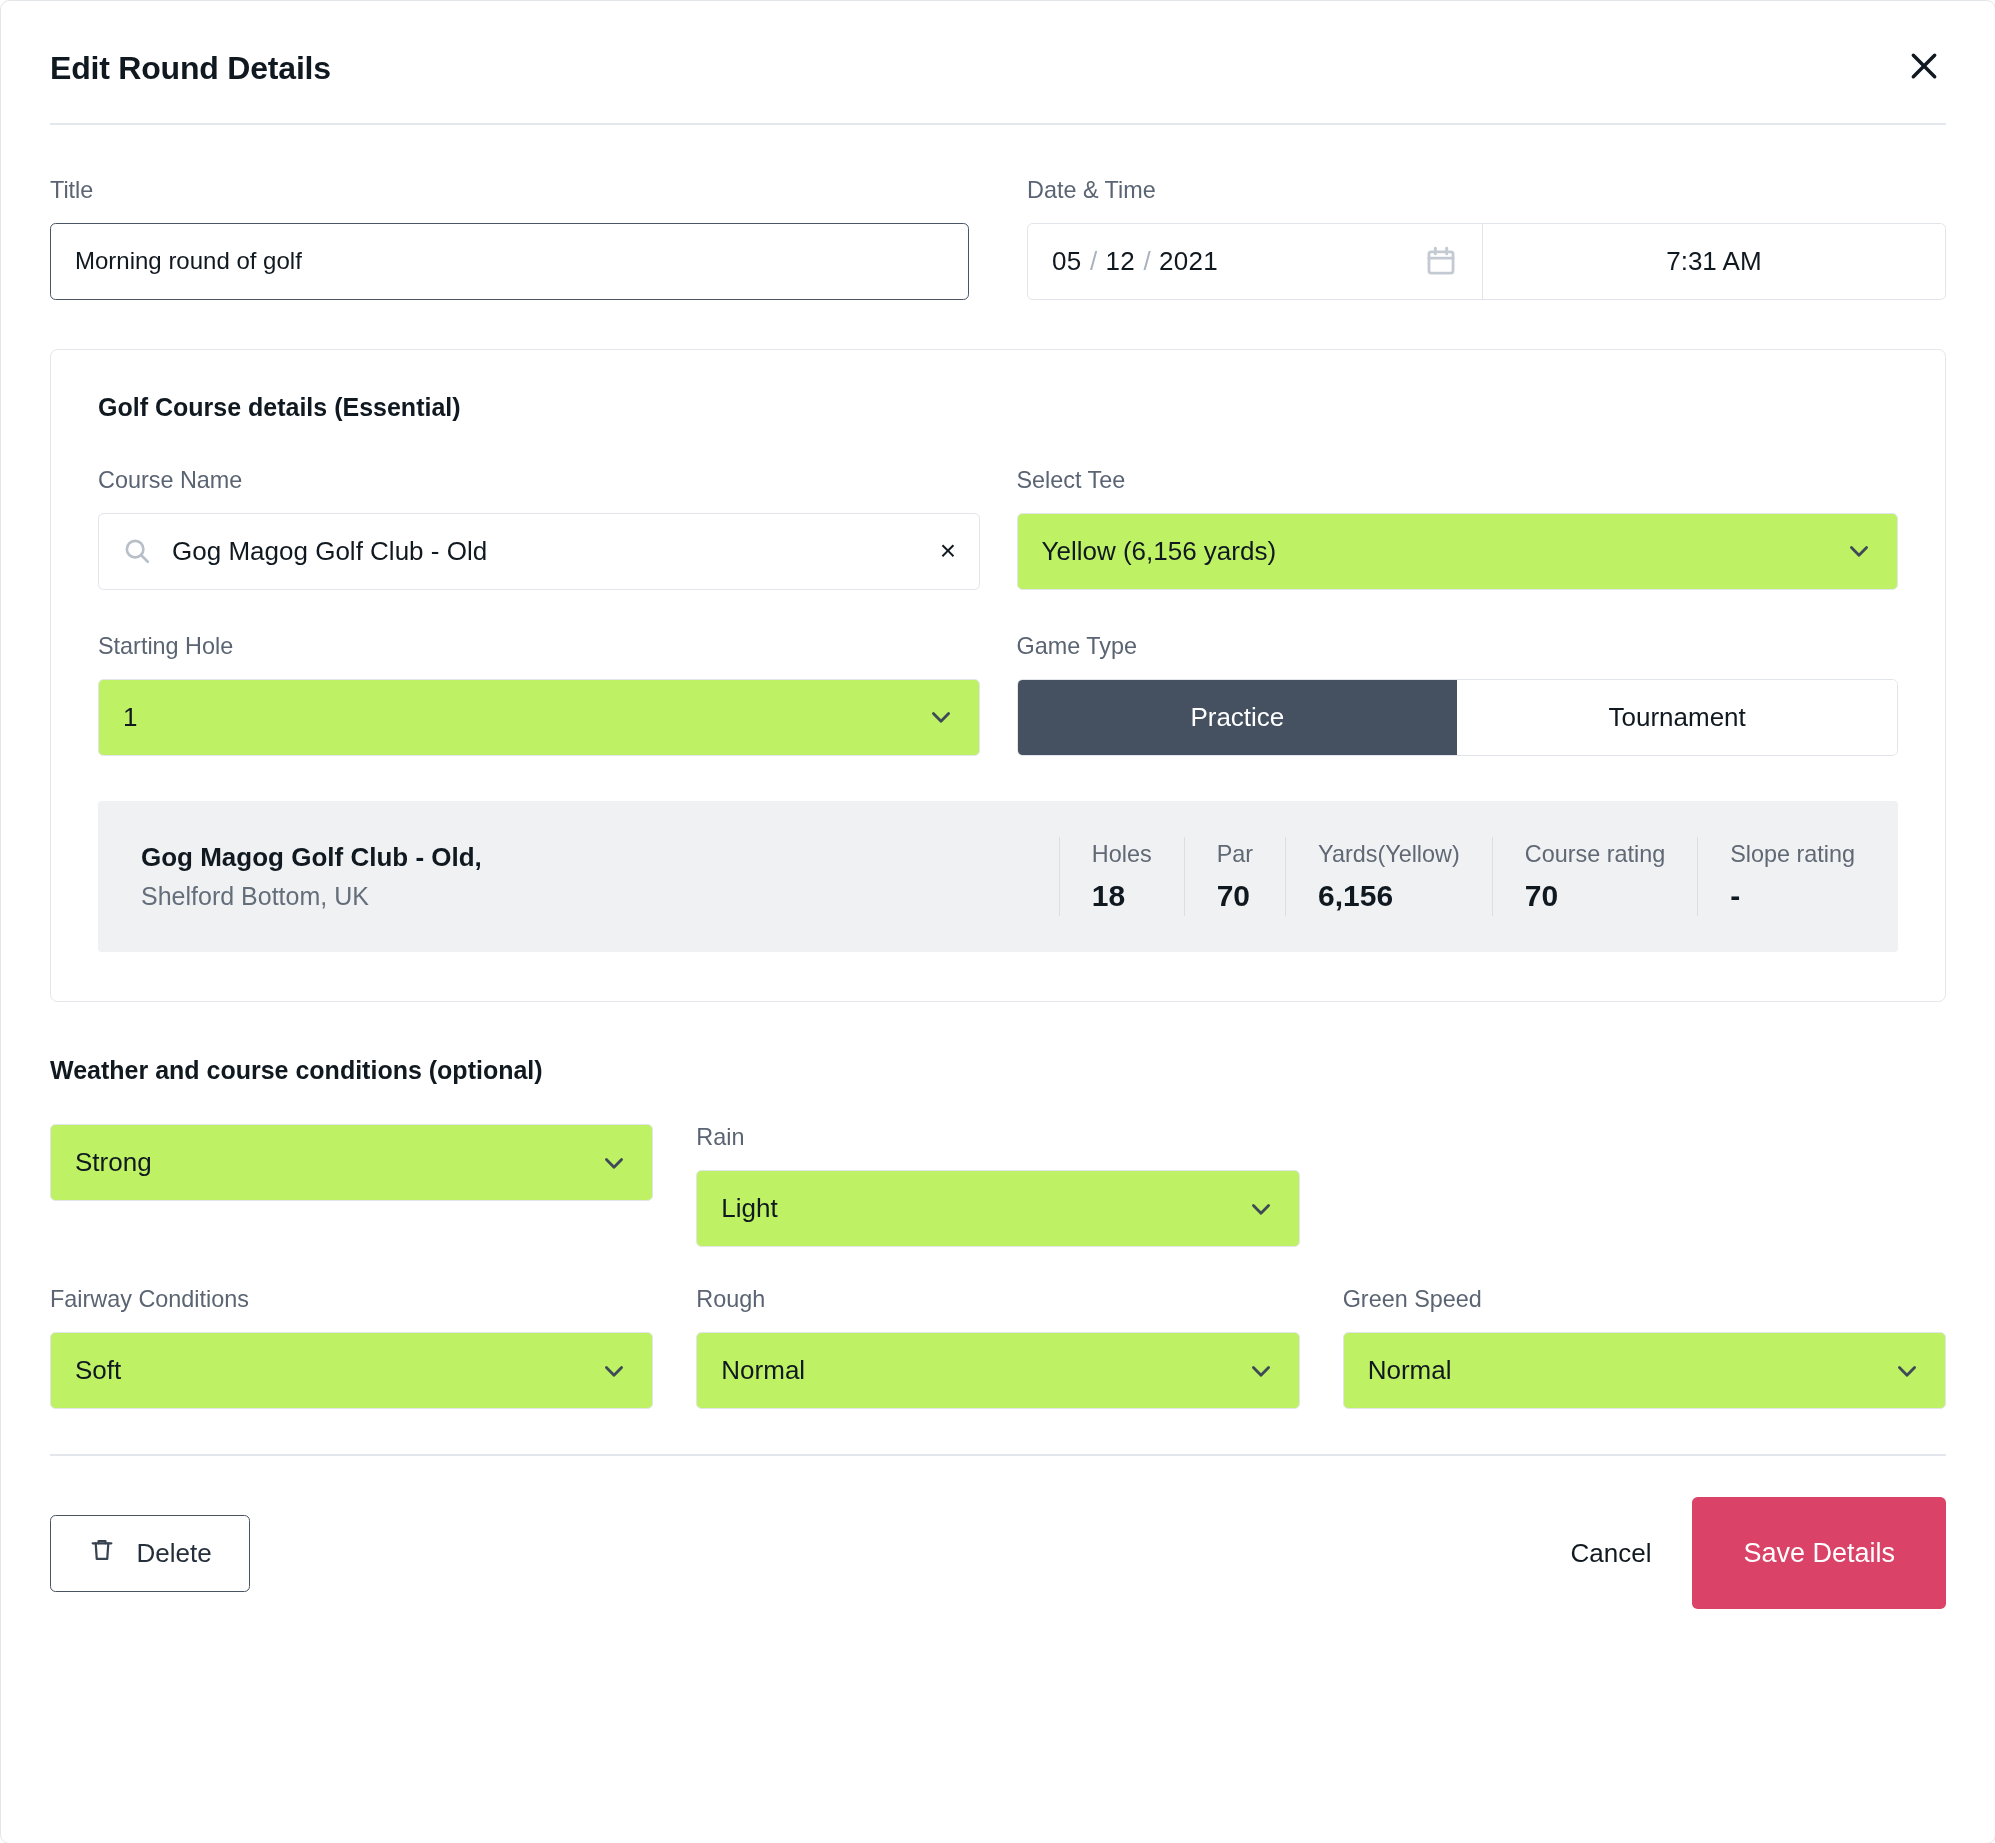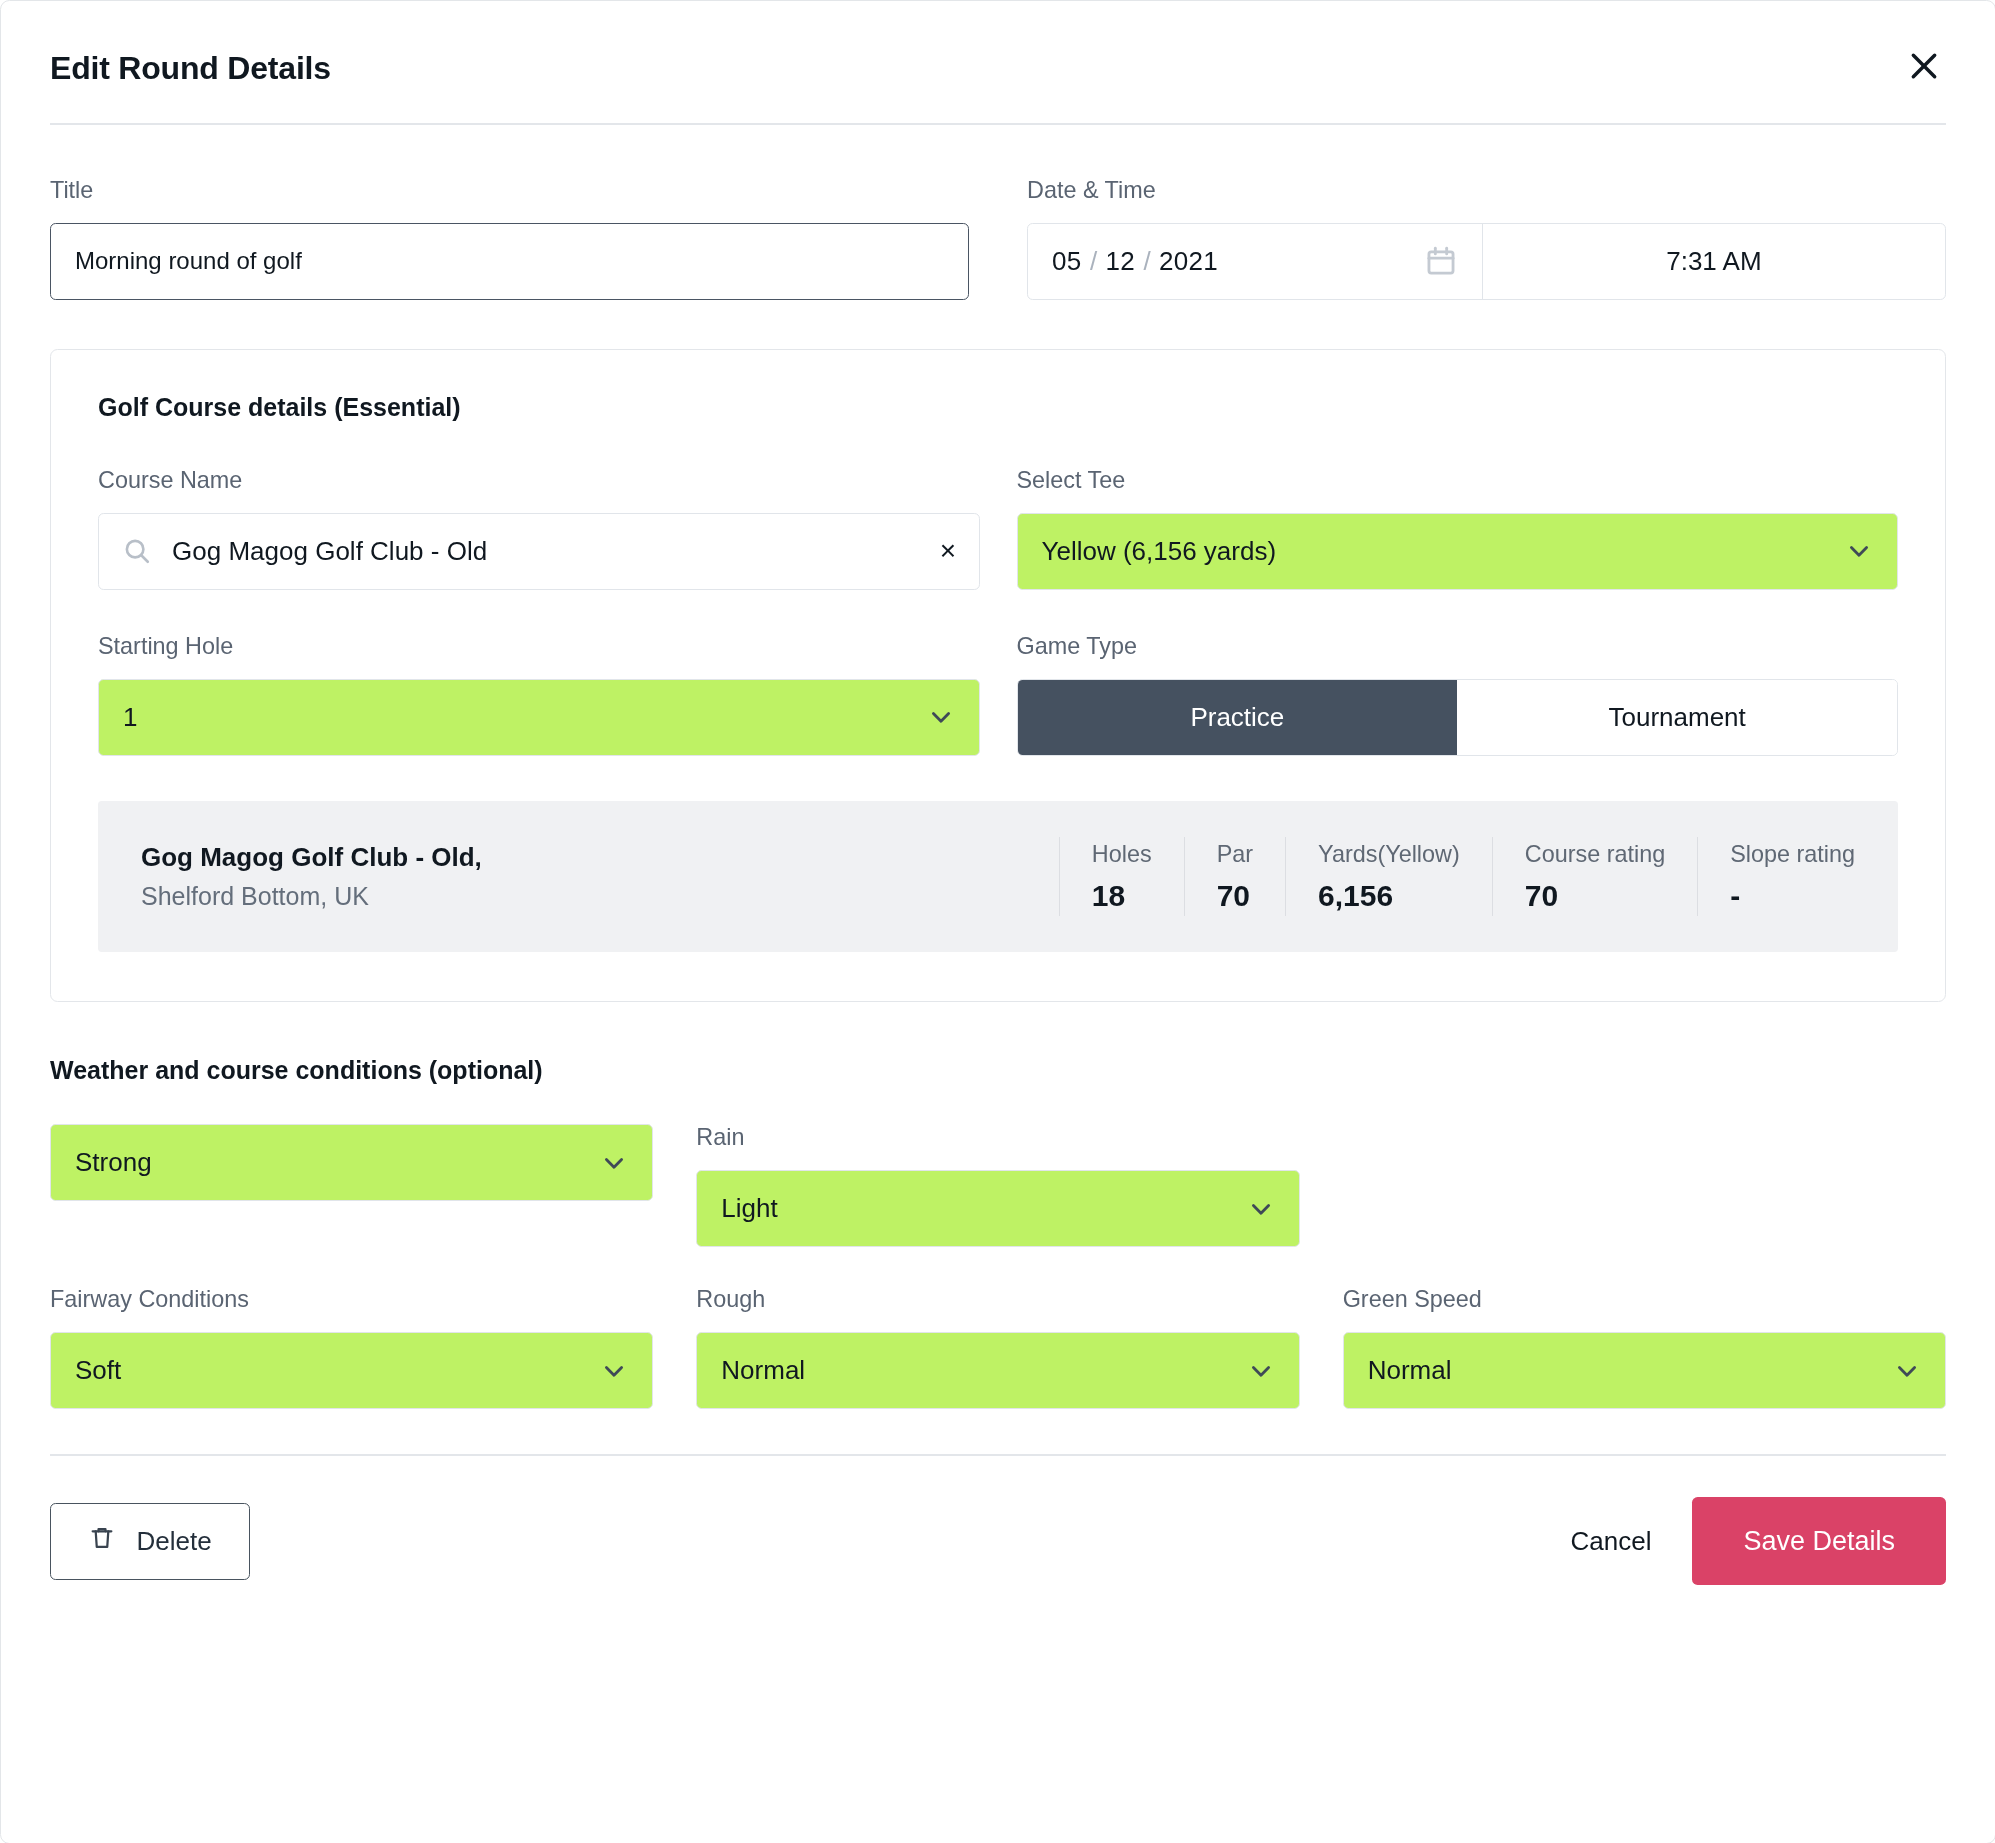--- a/index.html
+++ b/index.html
@@ -325,21 +325,21 @@
     height: 77px;
     font-family: "Liberation Sans", sans-serif;
   }
   .save-btn {
     background: #d9days;
     background: #da4267;
     border: none;
     border-radius: 5.6px;
     color: #ffffff;
     font-size: 27px;
-    height: 88px;
+    height: 112px;
     padding: 0 51px;
     cursor: pointer;
     font-family: "Liberation Sans", sans-serif;
   }
 </style>
 </head>
 <body>
 
 <div class="dialog">
 

